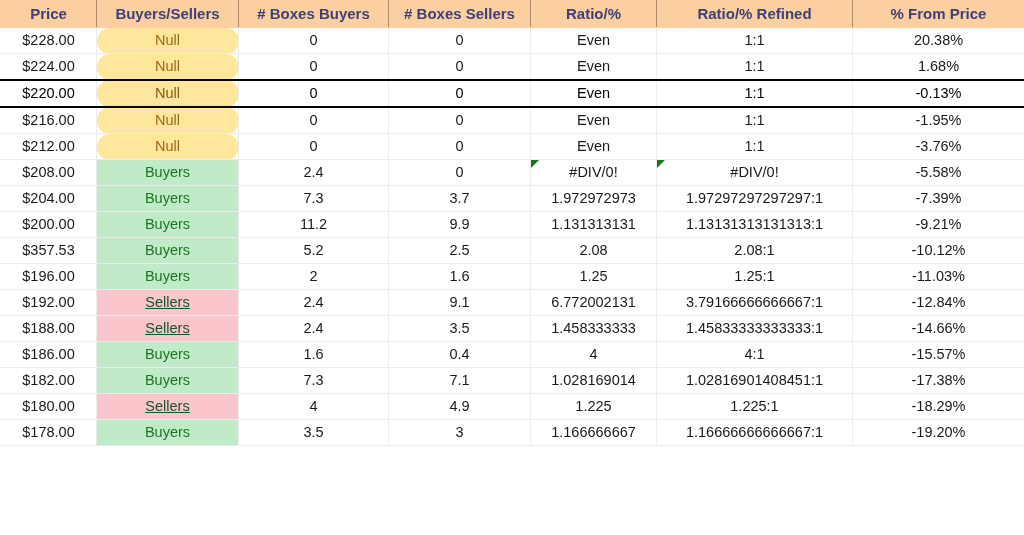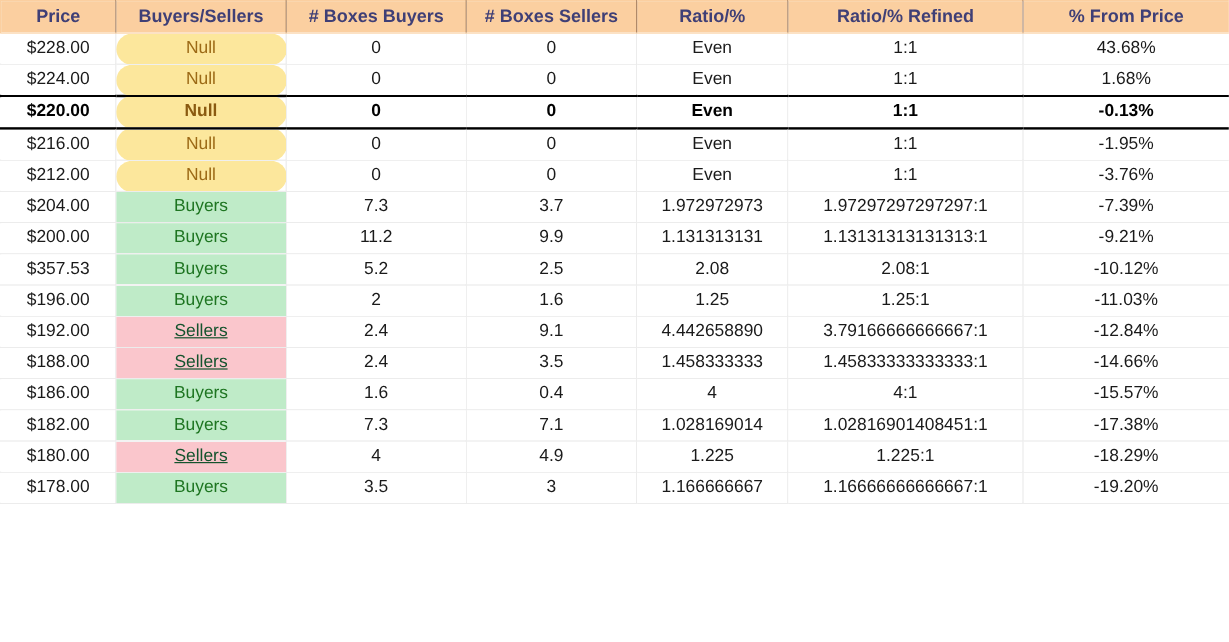--- a/index.html
+++ b/index.html
@@ -71,21 +71,21 @@
   tbody td.col-price { border-left: 1px solid #ffffff; }
   tbody td.col-pct   { border-right: 1px solid #ffffff; }
 
   
   td.cat-null   { background: #FCE79C; color: #9C6A16; border-radius: 13px; }
   td.cat-buyers { background: #BFEBC8; color: #1E7521; }
   td.cat-sellers{ background: #FAC6CC; color: #14532d; text-decoration: underline; }
 
   
   tr.highlight td {
-    font-weight: bold;
+    font-weight: normal;
     color: #000000;
     border-top: 2.5px solid #000000;
     border-bottom: 2.5px solid #000000;
   }
   tr.highlight td.cat-null { color: #8A5A10; }
 
   
   .err-flag {
     position: absolute;
     top: 0;
@@ -122,21 +122,21 @@
       </tr>
     </thead>
     <tbody id="tbody">
         <tr>
           <td class="col-price">$228.00</td>
           <td class="cat-null">Null</td>
           <td>0</td>
           <td>0</td>
           <td>Even</td>
           <td>1:1</td>
-          <td class="col-pct">43.68%</td>
+          <td class="col-pct">20.38%</td>
         </tr>
         <tr>
           <td class="col-price">$224.00</td>
           <td class="cat-null">Null</td>
           <td>0</td>
           <td>0</td>
           <td>Even</td>
           <td>1:1</td>
           <td class="col-pct">1.68%</td>
         </tr>
@@ -159,20 +159,29 @@
           <td class="col-pct">-1.95%</td>
         </tr>
         <tr>
           <td class="col-price">$212.00</td>
           <td class="cat-null">Null</td>
           <td>0</td>
           <td>0</td>
           <td>Even</td>
           <td>1:1</td>
           <td class="col-pct">-3.76%</td>
+        </tr>
+        <tr>
+          <td class="col-price">$208.00</td>
+          <td class="cat-buyers">Buyers</td>
+          <td>2.4</td>
+          <td>0</td>
+          <td><span class="err-flag"></span>#DIV/0!</td>
+          <td><span class="err-flag"></span>#DIV/0!</td>
+          <td class="col-pct">-5.58%</td>
         </tr>
         <tr>
           <td class="col-price">$204.00</td>
           <td class="cat-buyers">Buyers</td>
           <td>7.3</td>
           <td>3.7</td>
           <td>1.972972973</td>
           <td>1.97297297297297:1</td>
           <td class="col-pct">-7.39%</td>
         </tr>
@@ -201,21 +210,21 @@
           <td>1.6</td>
           <td>1.25</td>
           <td>1.25:1</td>
           <td class="col-pct">-11.03%</td>
         </tr>
         <tr>
           <td class="col-price">$192.00</td>
           <td class="cat-sellers">Sellers</td>
           <td>2.4</td>
           <td>9.1</td>
-          <td>4.442658890</td>
+          <td>6.772002131</td>
           <td>3.79166666666667:1</td>
           <td class="col-pct">-12.84%</td>
         </tr>
         <tr>
           <td class="col-price">$188.00</td>
           <td class="cat-sellers">Sellers</td>
           <td>2.4</td>
           <td>3.5</td>
           <td>1.458333333</td>
           <td>1.45833333333333:1</td>

